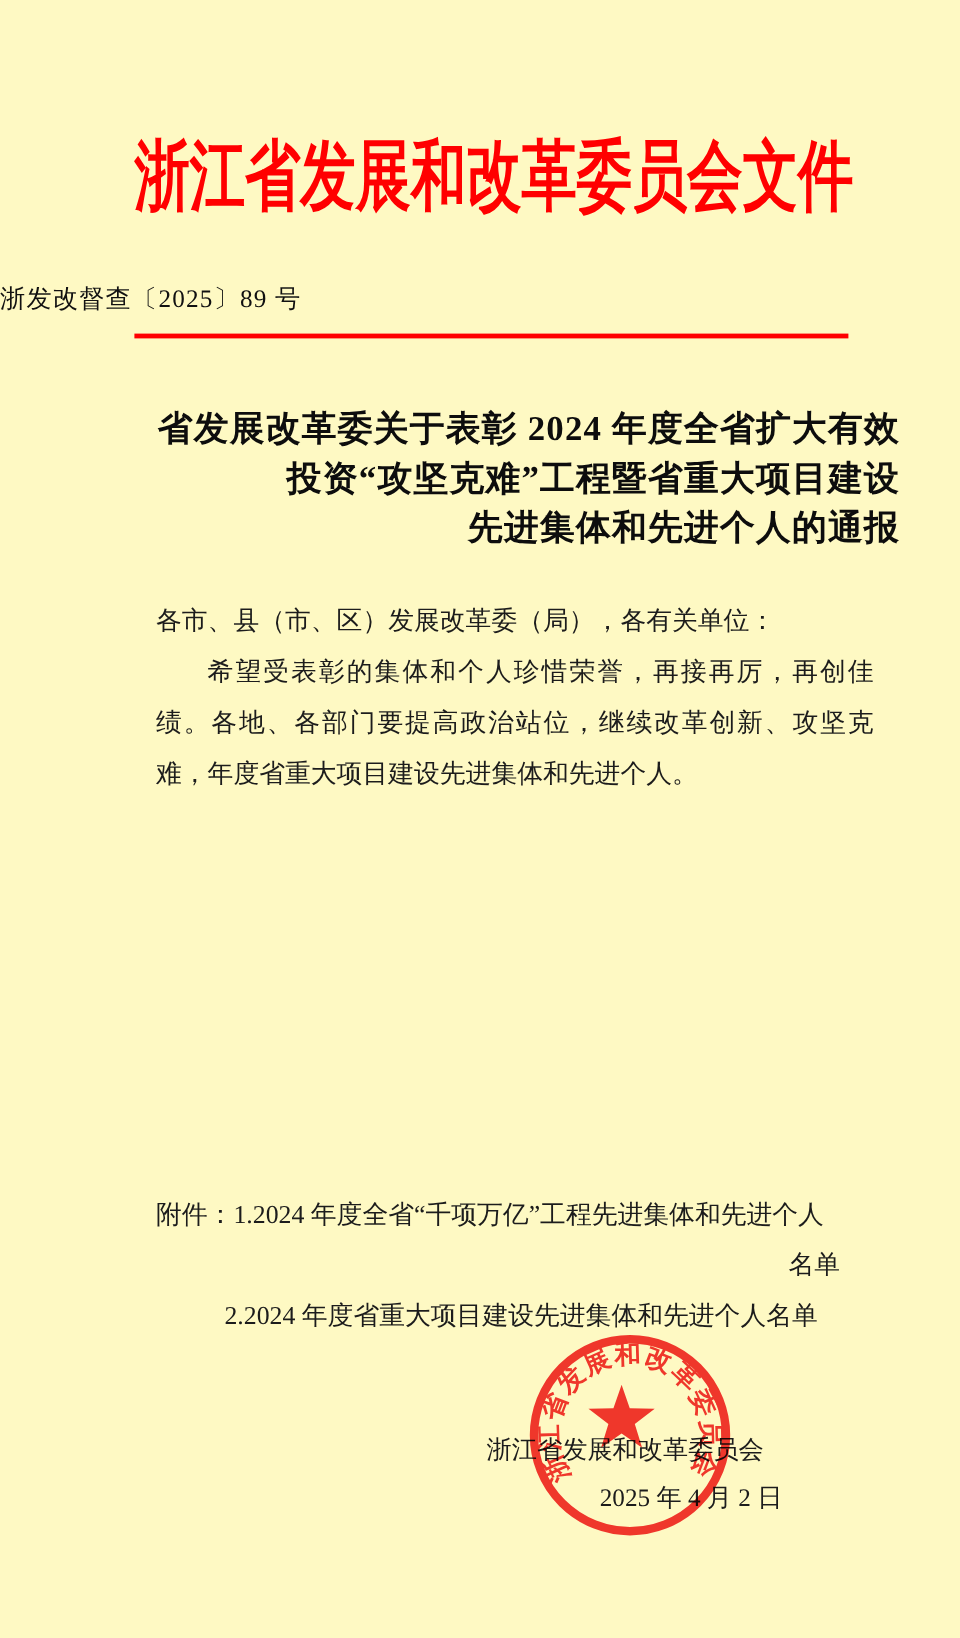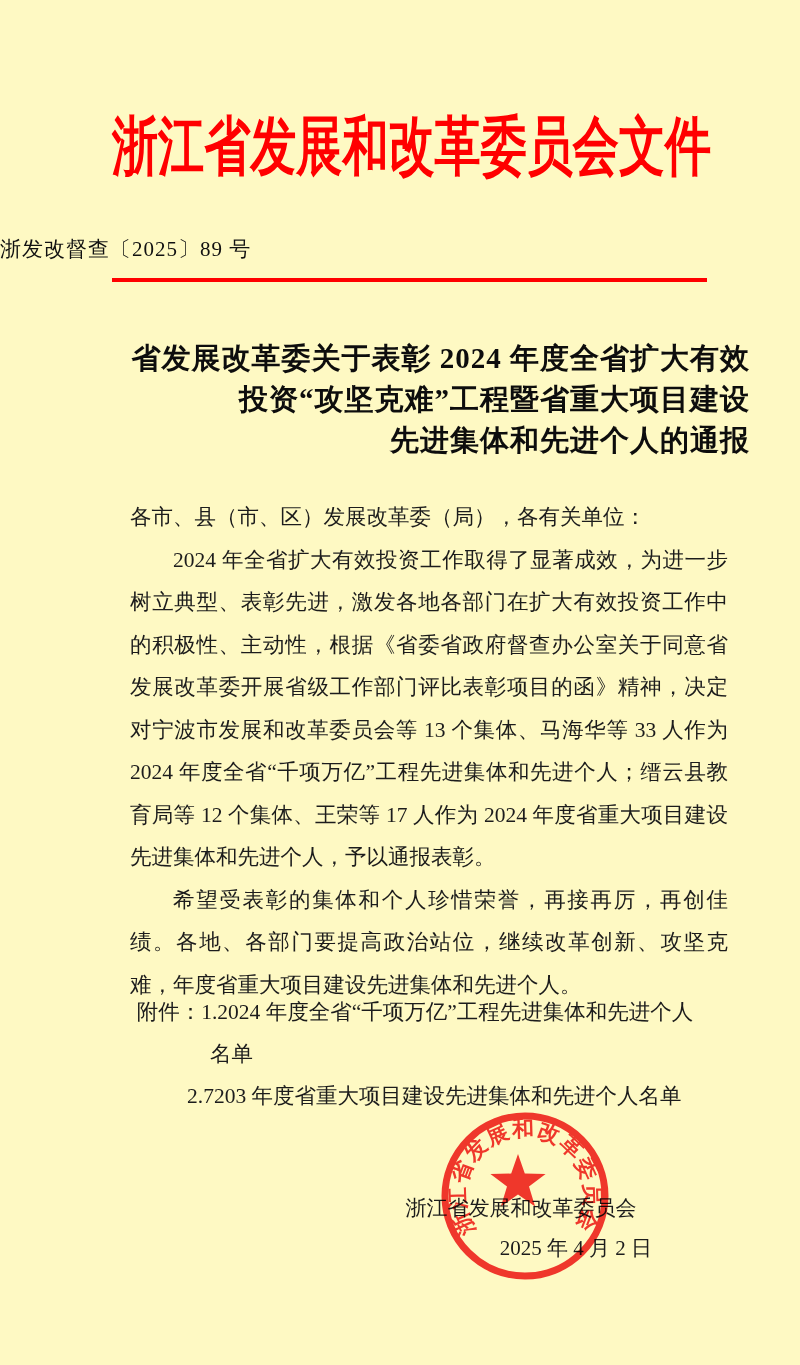--- a/index.html
+++ b/index.html
@@ -82,22 +82,22 @@
   
   .attachments {
     position: absolute;
     top: 991px;
     left: 102px;
     width: 598px;
     font-size: 21.5px;
     line-height: 42px;
     color: #1c1c1c;
   }
-  .att-row-1 { padding-left: 28px; white-space: nowrap; text-align: center; }
-  .att-row-2 { padding-left: 108px; }
+  .att-row-1 { padding-left: 28px; white-space: nowrap; }
+  .att-row-2 { padding-left: 108px; text-align: right; }
   .att-row-3 { padding-left: 85px; white-space: nowrap; }
 
   
   .signature-block {
     position: absolute;
     top: 1196px;
     left: 390px;
     width: 262px;
     text-align: center;
     color: #1c1c1c;
@@ -145,30 +145,29 @@
   <div class="red-line"></div>
 
   <div class="doc-title">
     <div>省发展改革委关于表彰 2024 年度全省扩大有效</div>
     <div>投资“攻坚克难”工程暨省重大项目建设</div>
     <div>先进集体和先进个人的通报</div>
   </div>
 
   <div class="body-block">
     <p>各市、县（市、区）发展改革委（局），各有关单位：</p>
-    <p class="indent">2024 年全省扩大有效投资工作取得了显著成效，为进一步树立典型、表彰先进，激发各地各部门在扩大有效投资工作中的积极性、主动性，根据《省委省政府督查办公室关于同意省发展改革委开展省级工作部门评比表彰项目的函》精神，决定对宁波市发展和改革委员会等 13 个集体、马海华等 33 人作为 2024 年度全省“千项万亿”工程先进集体和先进个人；缙云县教育局等 12 个集体、王荣等 17 人作为 2024 年度省重大项目建设先进集体和先进个人，予以通报表彰。</p>
     <p class="indent">希望受表彰的集体和个人珍惜荣誉，再接再厉，再创佳绩。各地、各部门要提高政治站位，继续改革创新、攻坚克难，年度省重大项目建设先进集体和先进个人。</p>
   </div>
 
   <div class="attachments">
     <div class="att-row-1">
       <span>附件：</span><span>1.2024 年度全省“千项万亿”工程先进集体和先进个人</span>
     </div>
     <div class="att-row-2">名单</div>
-    <div class="att-row-3">2.7203 年度省重大项目建设先进集体和先进个人名单</div>
+    <div class="att-row-3">2.2024 年度省重大项目建设先进集体和先进个人名单</div>
   </div>
 
   <div class="signature-block">
     <div class="signature-agency">浙江省发展和改革委员会</div>
     <div class="signature-date">2025 年 4 月 2 日</div>
   </div>
 
   <div class="seal">
     <svg viewBox="0 0 174 174" xmlns="http://www.w3.org/2000/svg">
       <circle cx="87" cy="87" r="80" fill="none" stroke="#ee1c1c" stroke-width="7"></circle>

